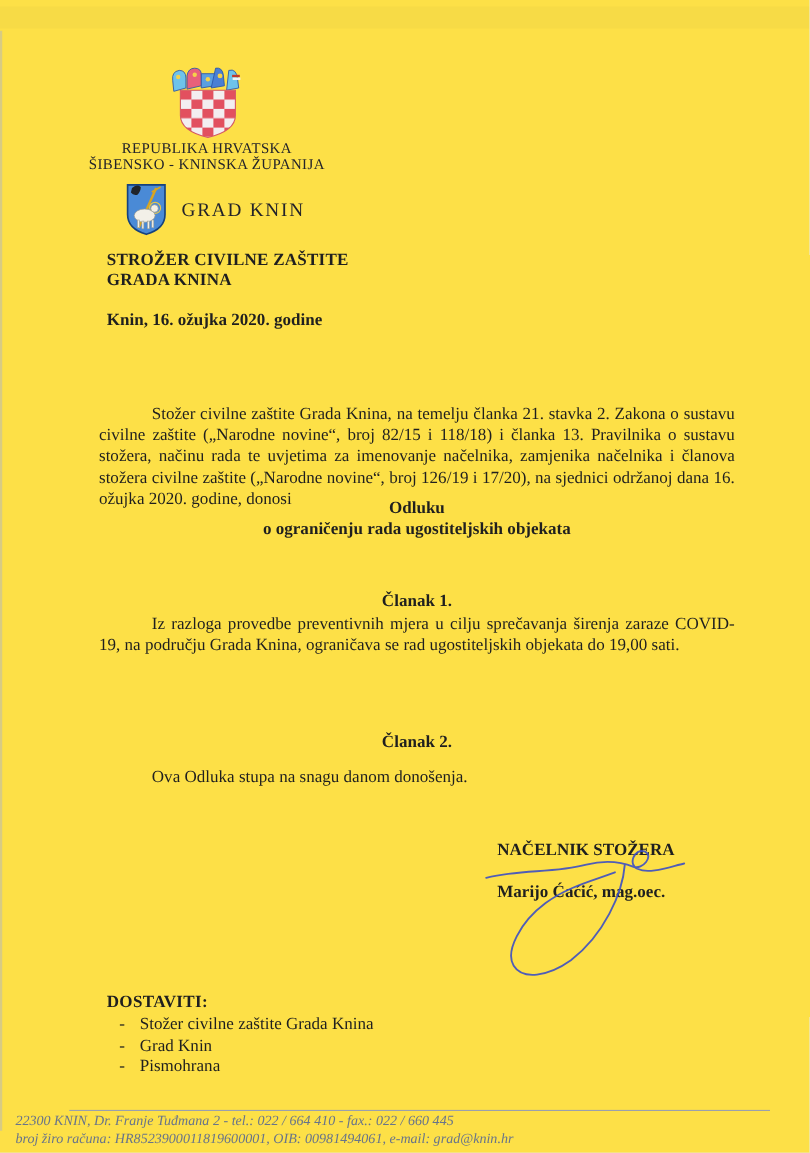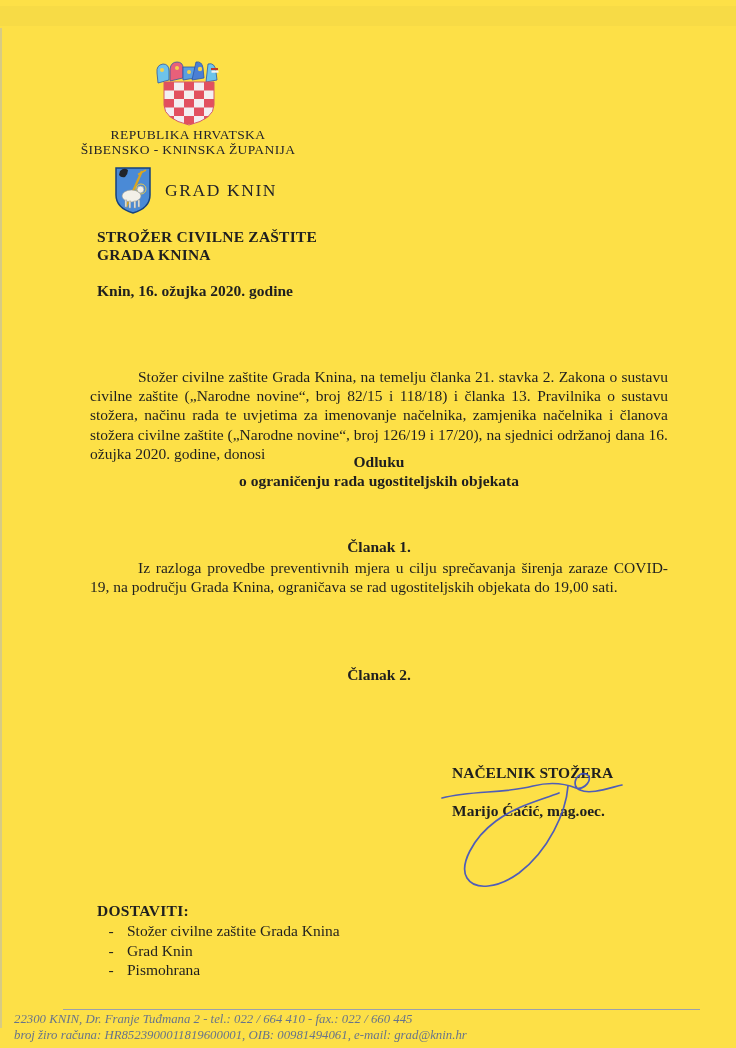--- a/index.html
+++ b/index.html
@@ -133,20 +133,21 @@
     <div>o ograničenju rada ugostiteljskih objekata</div>
   </div>
 
   <div class="abs center-bold clanak1">Članak 1.</div>
 
   <div class="abs para par1"><span class="indent"></span><span>Iz razloga provedbe preventivnih mjera u cilju sprečavanja širenja zaraze COVID-19, na području Grada Knina, ograničava se rad ugostiteljskih objekata do 19,00 sati.</span></div>
 
 
   <div class="abs center-bold clanak2">Članak 2.</div>
 
+  <div class="abs para par3"><span class="indent"></span><span>Ova Odluka stupa na snagu danom donošenja.</span></div>
 
   <div class="abs sig-title">NAČELNIK STOŽERA</div>
   <div class="abs sig-name">Marijo Ćaćić, mag.oec.</div>
   <svg class="abs sig-svg" viewBox="0 0 212 132">
     <g fill="none" stroke-linecap="round" stroke-linejoin="round" opacity="0.9" stroke-width="1.7" stroke="#3d4fc4">
       <path d="M14,34 C45,26 75,30 105,22 C125,17 138,20 148,24 C156,27 167,14 158,10 C149,7 142,22 152,26 C162,31 181,24 194,21"></path>
       <path d="M140,22 C138,48 121,86 91,109 C70,124 47,127 39,114 C31,101 45,74 68,57 C88,42 113,36 131,29"></path>
     </g>
   </svg>
 

